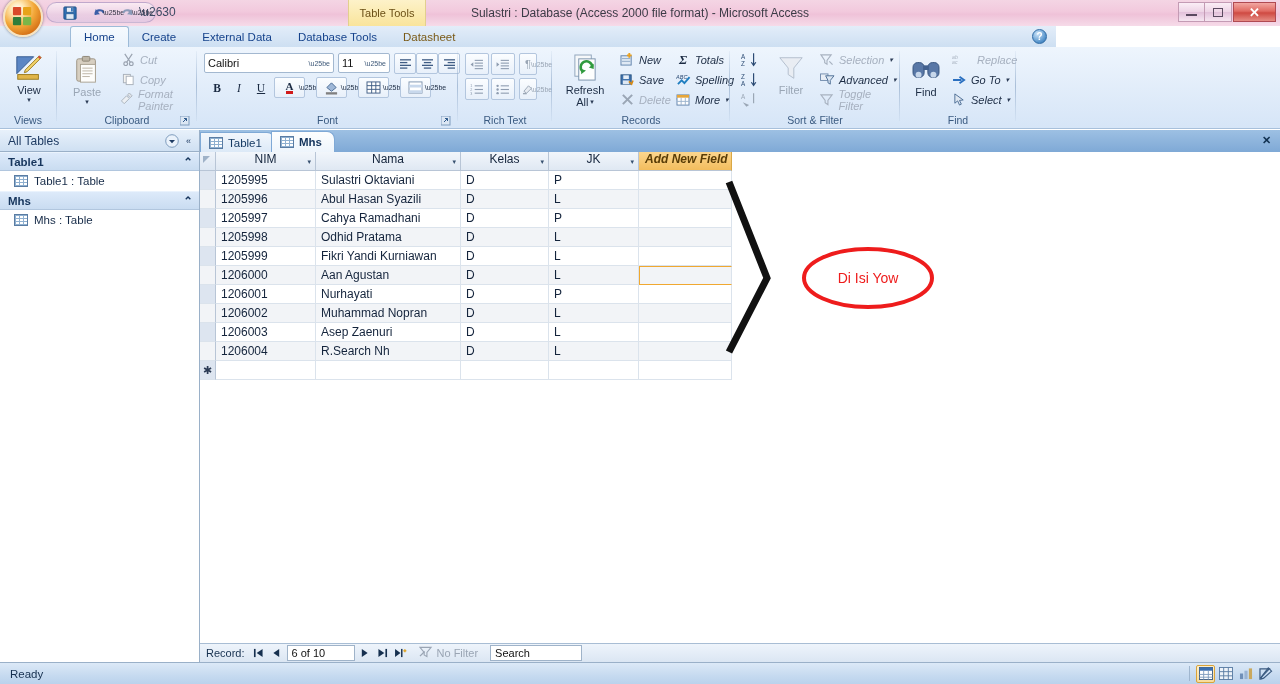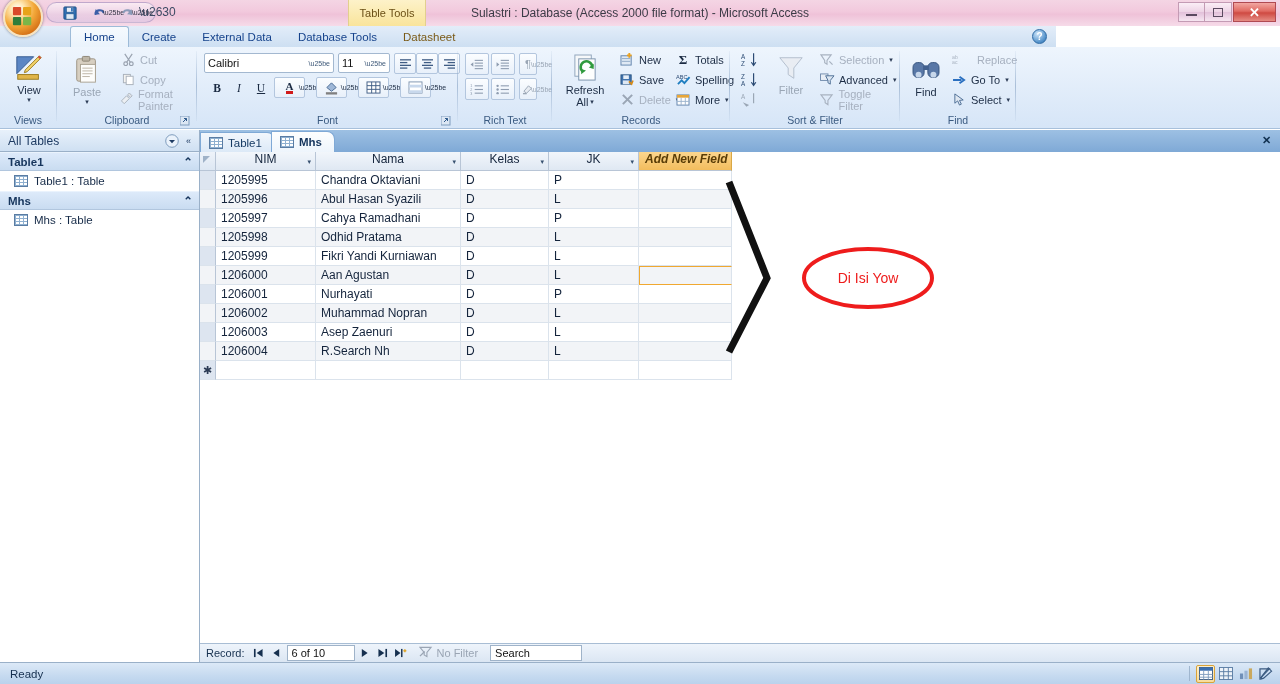--- a/index.html
+++ b/index.html
@@ -108,21 +108,21 @@
     position: absolute; display: flex; flex-direction: column; align-items: center;
     width: 54px; font-size: 11px; color: #1d2d45;
   }
   .bigbtn .glyph { height: 32px; display:flex; align-items:center; justify-content:center; }
   .bigbtn .lbl { line-height: 12px; text-align: center; }
   .bigbtn .caret { font-size: 7px; line-height: 8px; color:#2b3b55; }
   .bigbtn.dim { color: #9aa6b5; }
 
   .smbtn {
     position: absolute; height: 19px; display: flex; align-items: center; gap: 4px;
-    font-size: 11px; color: #1d2d45; padding-left: 2px;
+    font-size: 11px; color: #1d2d45; padding-left: 2px; font-style: italic;
   }
   .smbtn.dim { color: #a6b0bf; }
   .smbtn .ico { width: 16px; height: 16px; display:flex; align-items:center; justify-content:center; }
   .smbtn .car { font-size: 7px; color: #2b3b55; margin-left:1px; }
 
   .fontbox {
     position: absolute; height: 20px; background: #fff;
     border: 1px solid #a3b8d0; border-radius: 2px;
     display: flex; align-items: center; padding: 0 3px; font-size: 11px; color:#111;
   }
@@ -835,21 +835,21 @@
           <span>JK</span>
           <span class="hdrop">▾</span>
         </div>
         <div class="hcell addnew" style="width:93px;justify-content:flex-start;padding-left:6px;">Add New Field</div>
       </div>
 
       <div id="rows">
           <div class="drow">
             <div class="rsel"></div>
             <div class="dcell" style="width: 100px;">1205995</div>
-            <div class="dcell" style="width: 145px;">Chandra Oktaviani</div>
+            <div class="dcell" style="width: 145px;">Sulastri Oktaviani</div>
             <div class="dcell" style="width: 88px;">D</div>
             <div class="dcell" style="width: 90px;">P</div>
             <div class="dcell addcol" style="width: 93px;"></div>
           </div>
           <div class="drow alt">
             <div class="rsel"></div>
             <div class="dcell" style="width: 100px;">1205996</div>
             <div class="dcell" style="width: 145px;">Abul Hasan Syazili</div>
             <div class="dcell" style="width: 88px;">D</div>
             <div class="dcell" style="width: 90px;">L</div>

